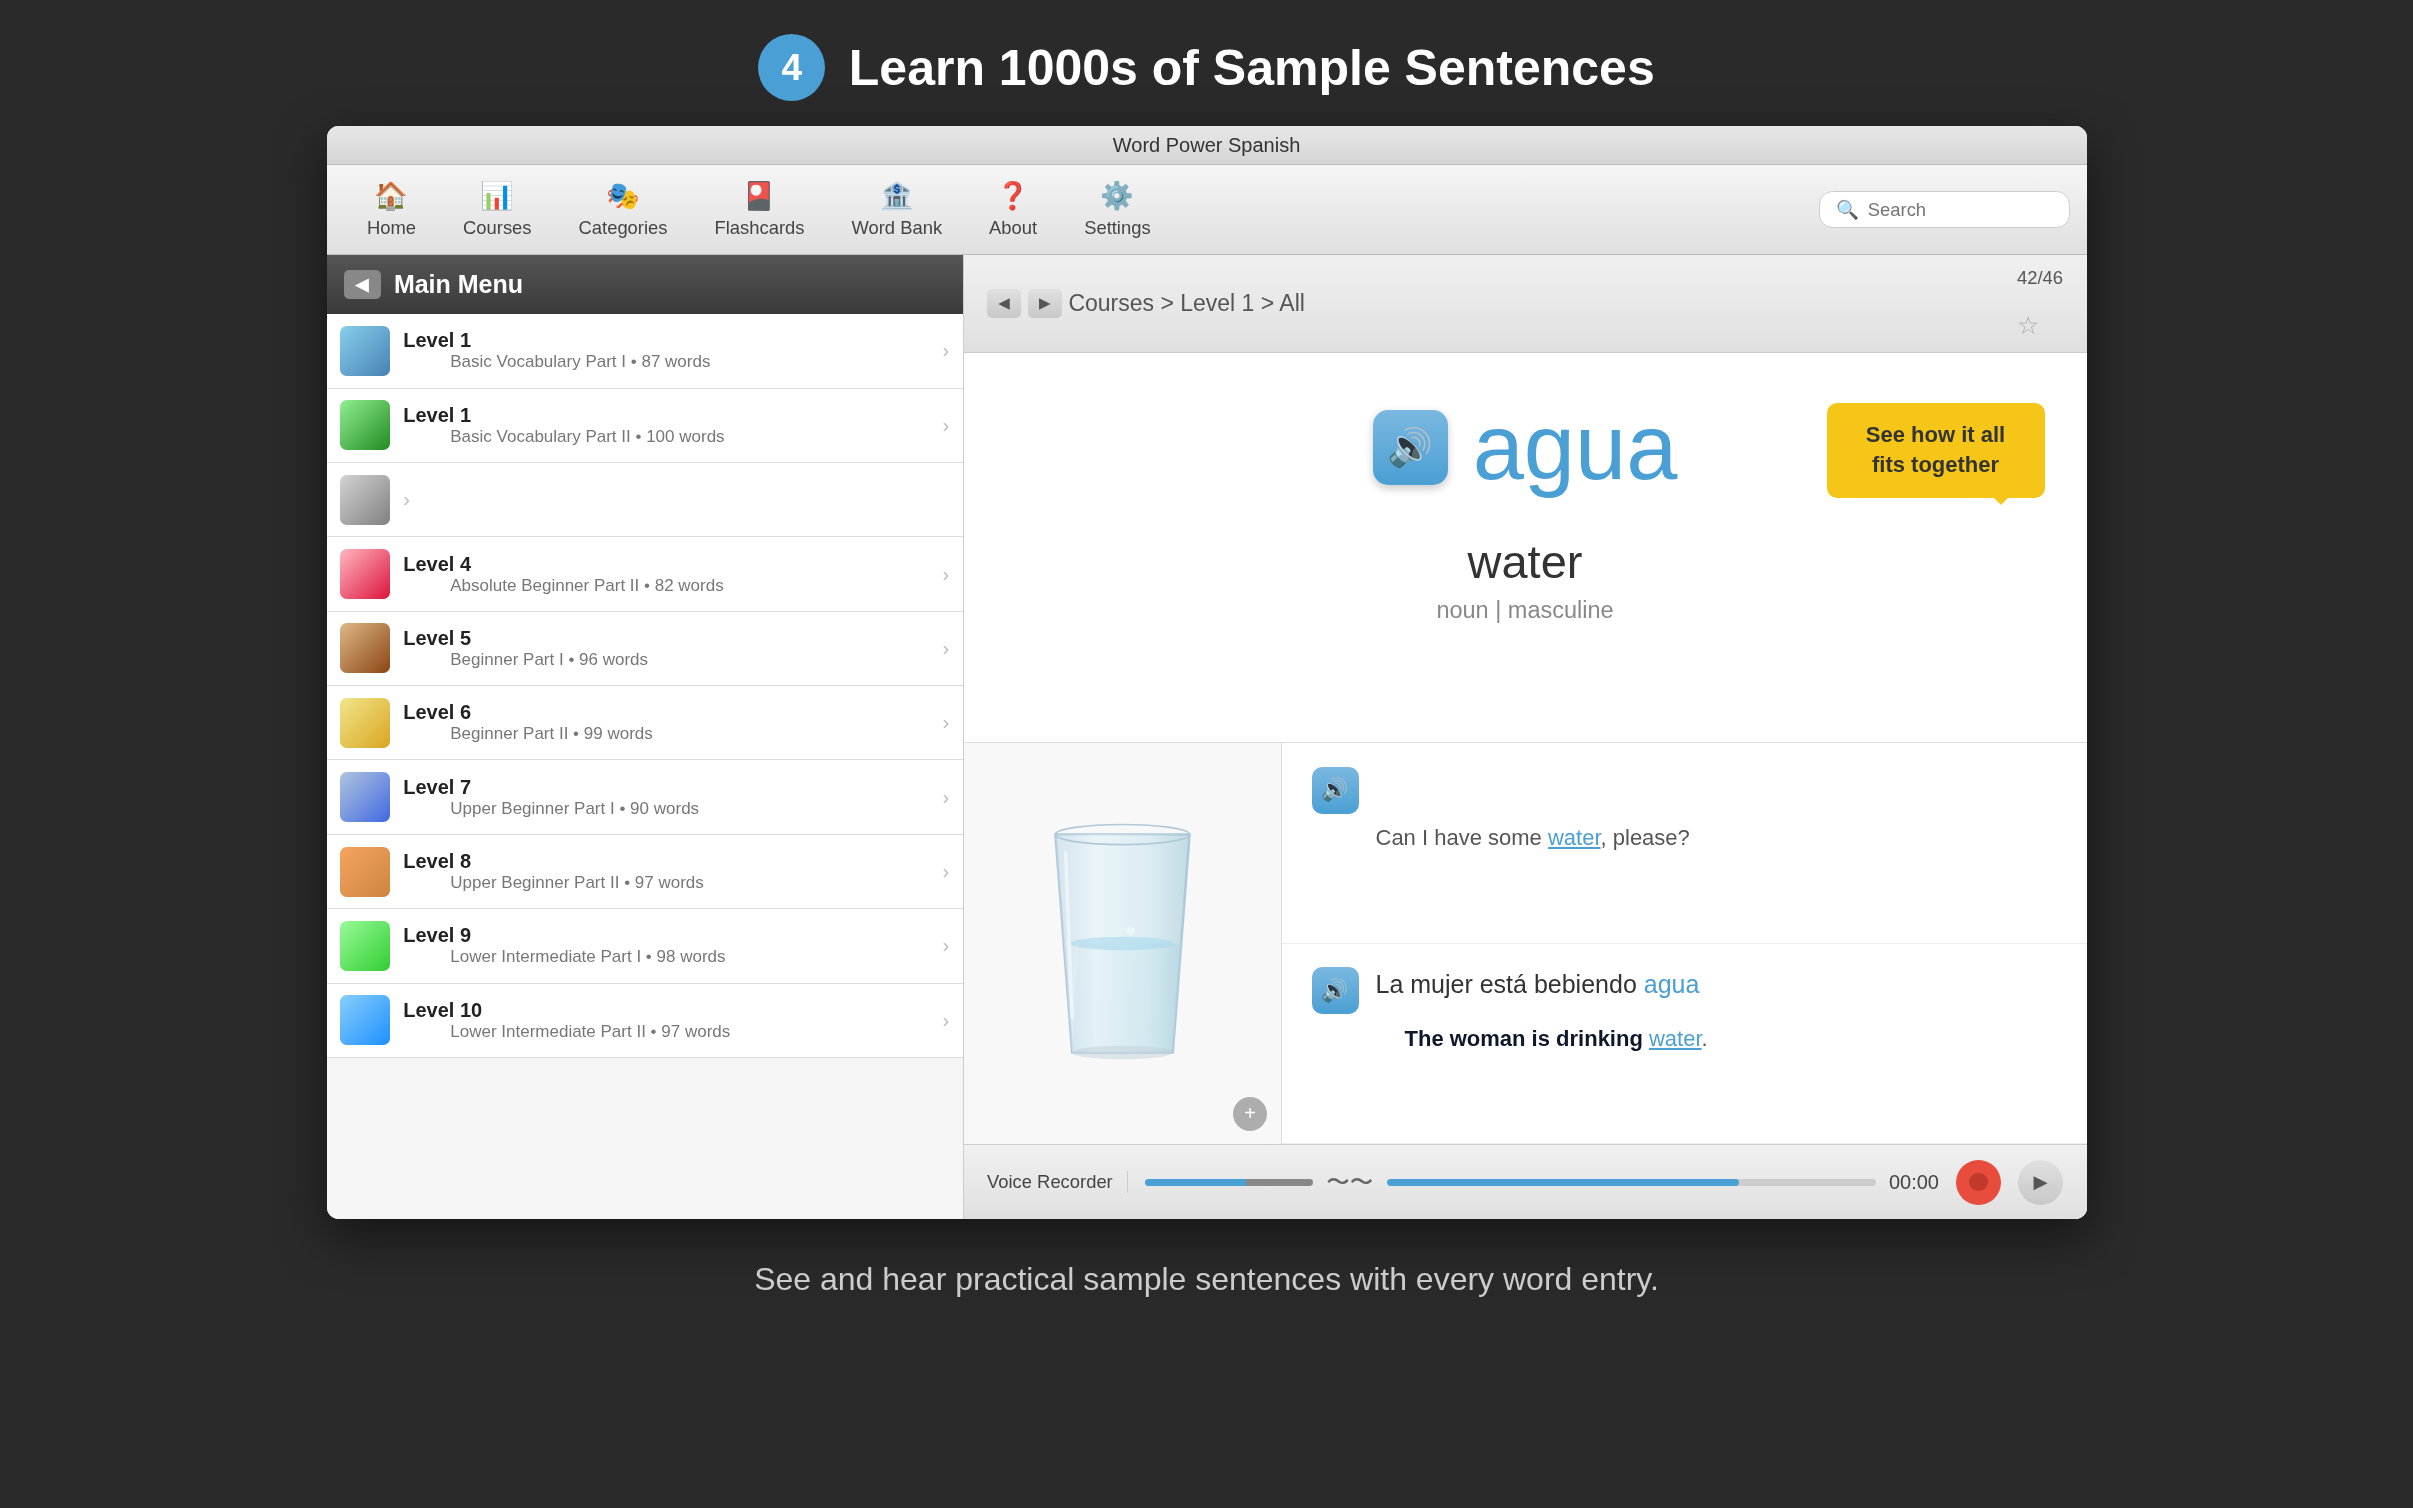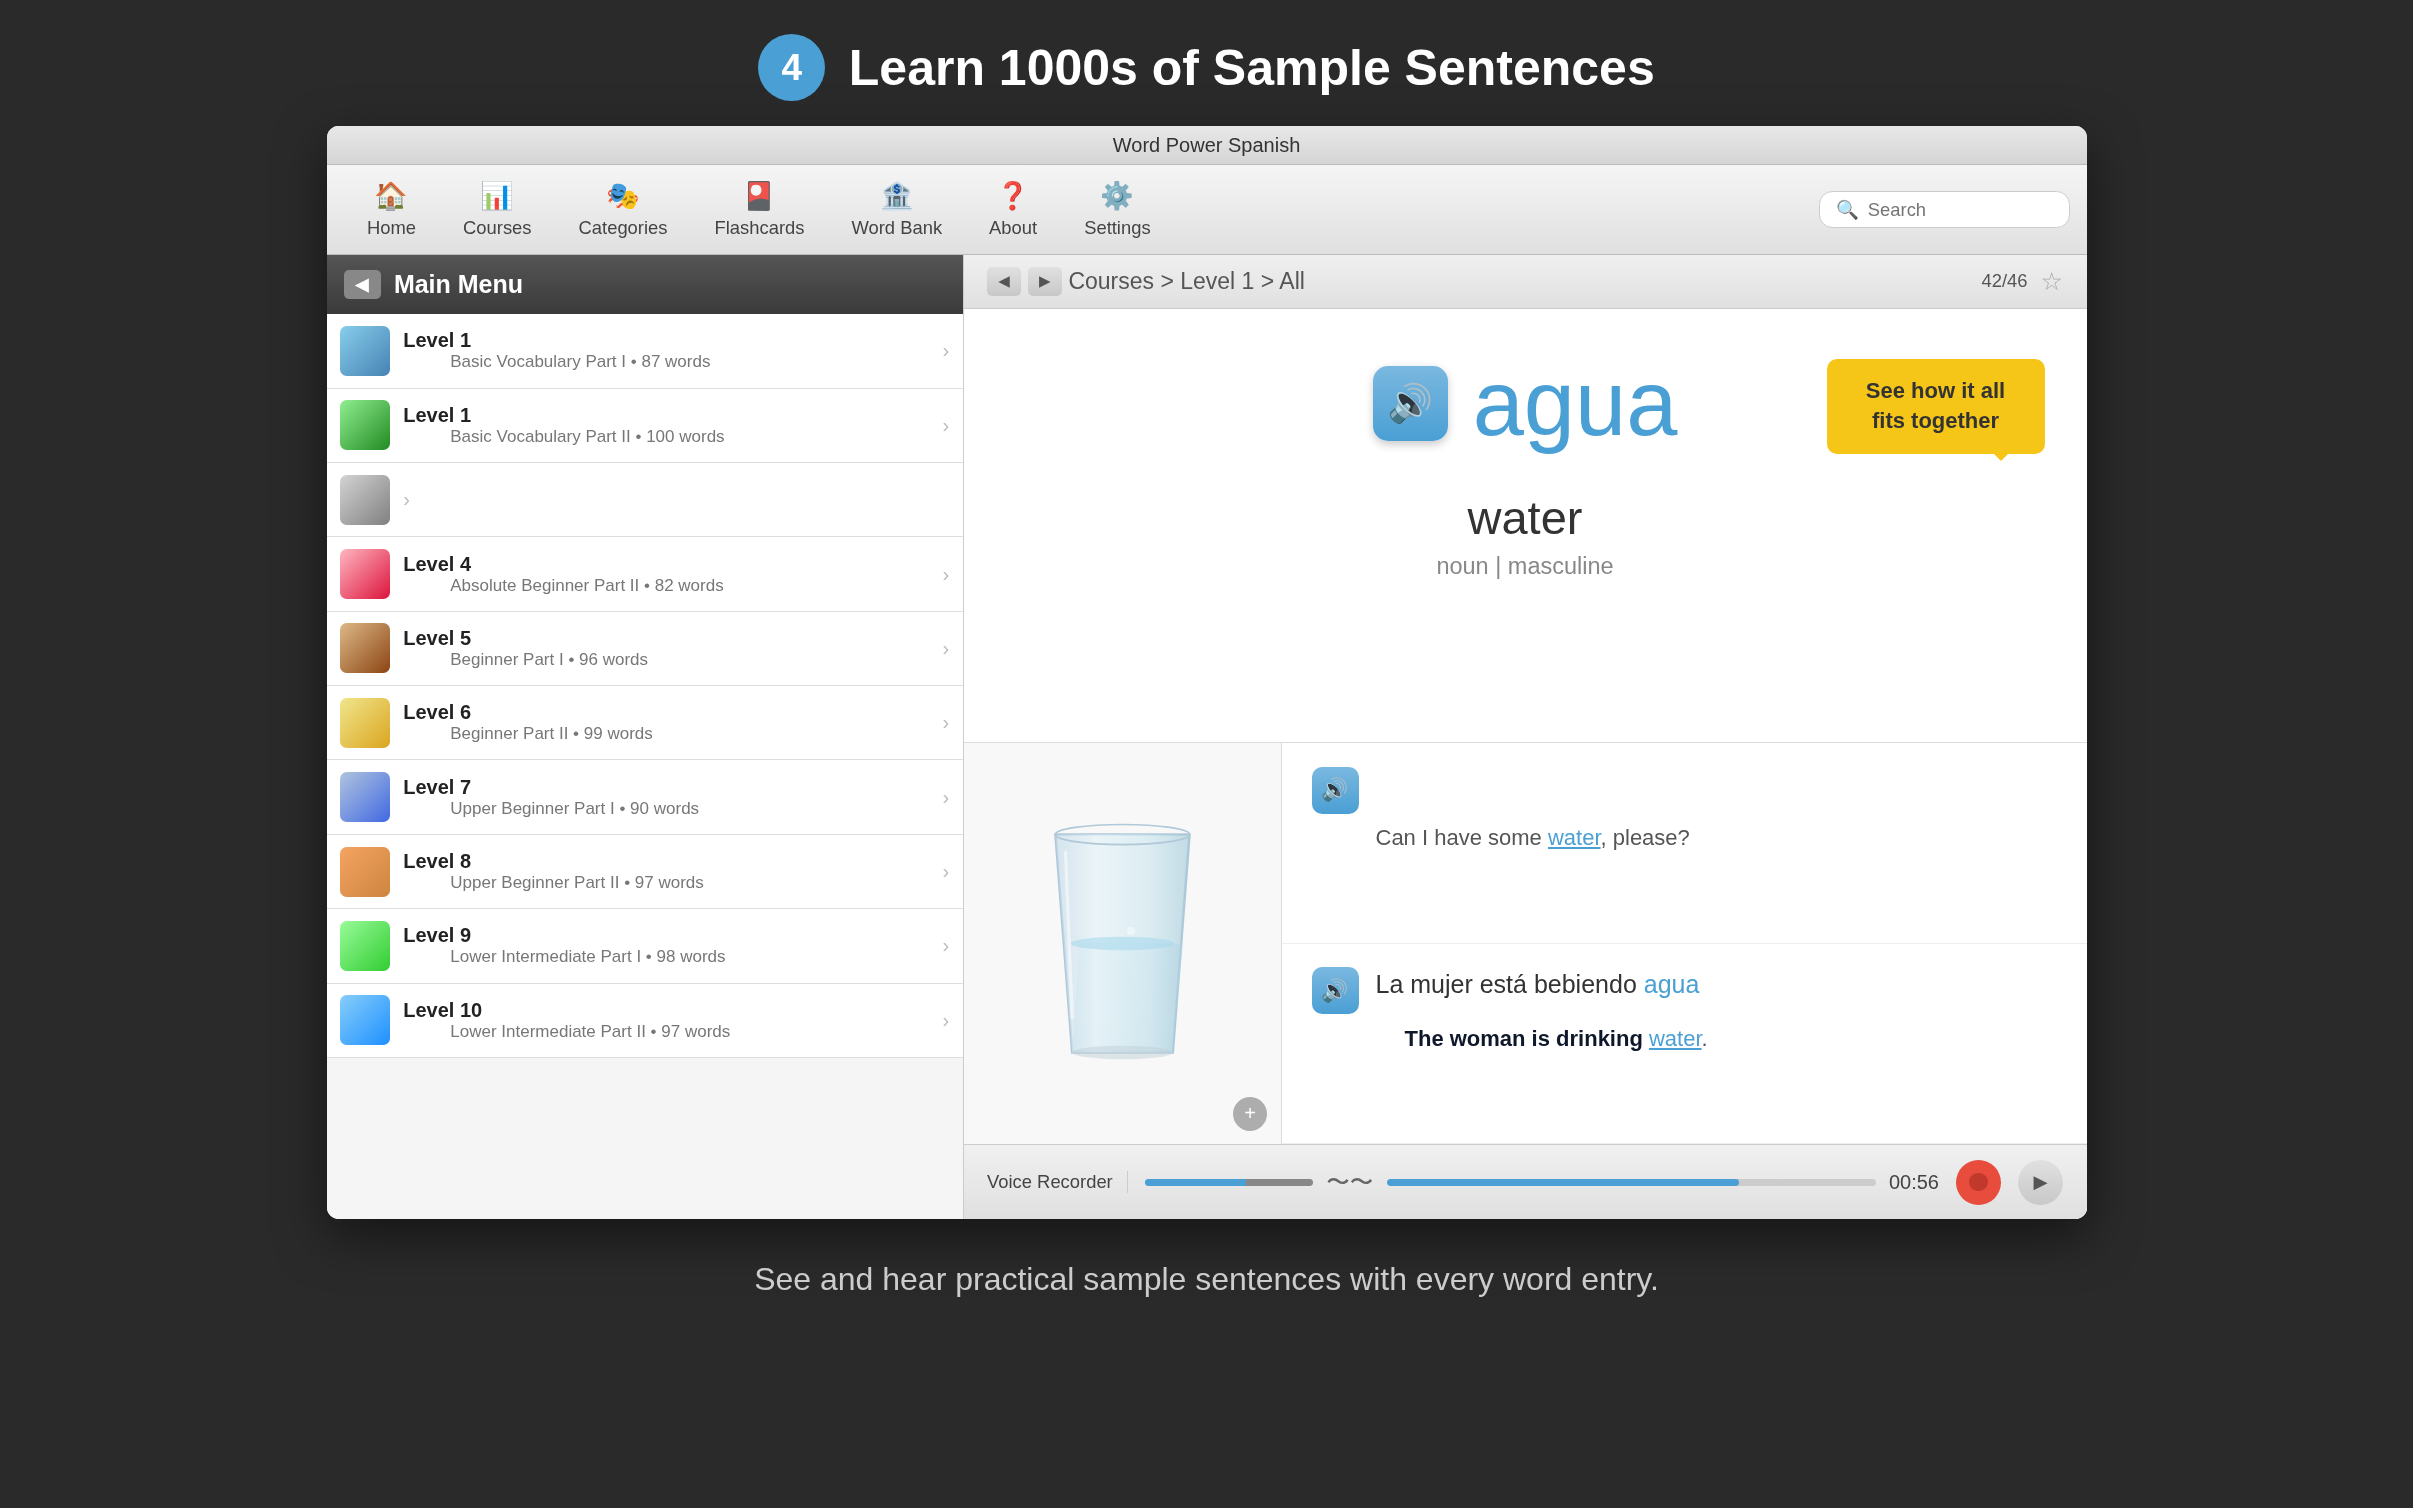--- a/index.html
+++ b/index.html
@@ -614,21 +614,21 @@
     </div>
 
     <div class="right-panel">
 
       <div class="breadcrumb-bar">
         <div class="breadcrumb-nav">
           <div class="nav-arrow">◀</div>
           <div class="nav-arrow">▶</div>
           <span class="breadcrumb-text">Courses &gt; Level 1 &gt; All</span>
         </div>
-        <div style="display:flex; align-items:center; gap:13px;">
+        <div style="display:flex; gap:22px;flex-direction:column;">
           <span class="page-count">42/46</span>
           <span class="star-btn">☆</span>
         </div>
       </div>
 
       <div class="word-display">
         <div class="word-header">
           <div class="audio-btn">
             <span class="audio-icon">🔊</span>
           </div>
@@ -709,21 +709,21 @@
       </div>
 
       <div class="voice-recorder">
         <span class="recorder-label">Voice Recorder</span>
         <div class="progress-area">
           <div class="waveform-bar"></div>
           <span class="sound-waves">〜〜</span>
           <div class="progress-track">
             <div class="progress-fill" style="width: 72%"></div>
           </div>
-          <span class="time-display">00:56</span>
+          <span class="time-display">00:00</span>
         </div>
         <div class="record-btn">
           <div class="record-inner"></div>
         </div>
         <div class="play-btn">
           <span>▶</span>
         </div>
       </div>
 
     </div>

